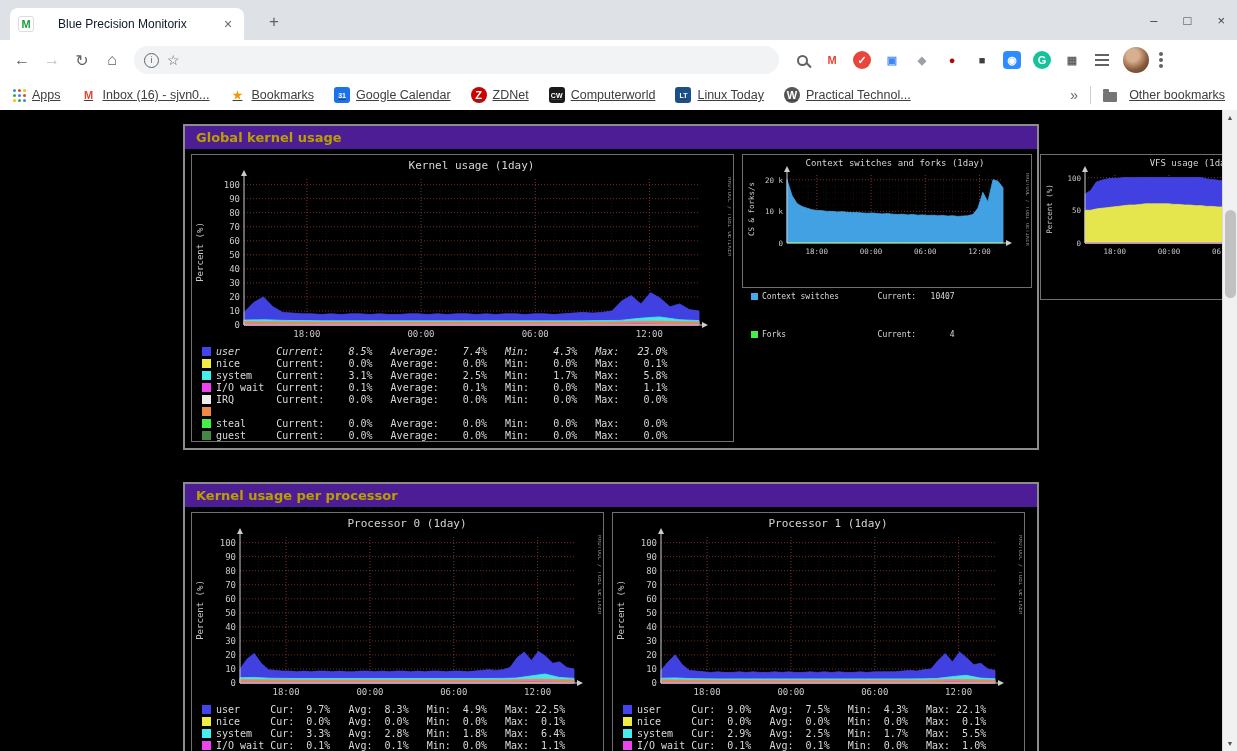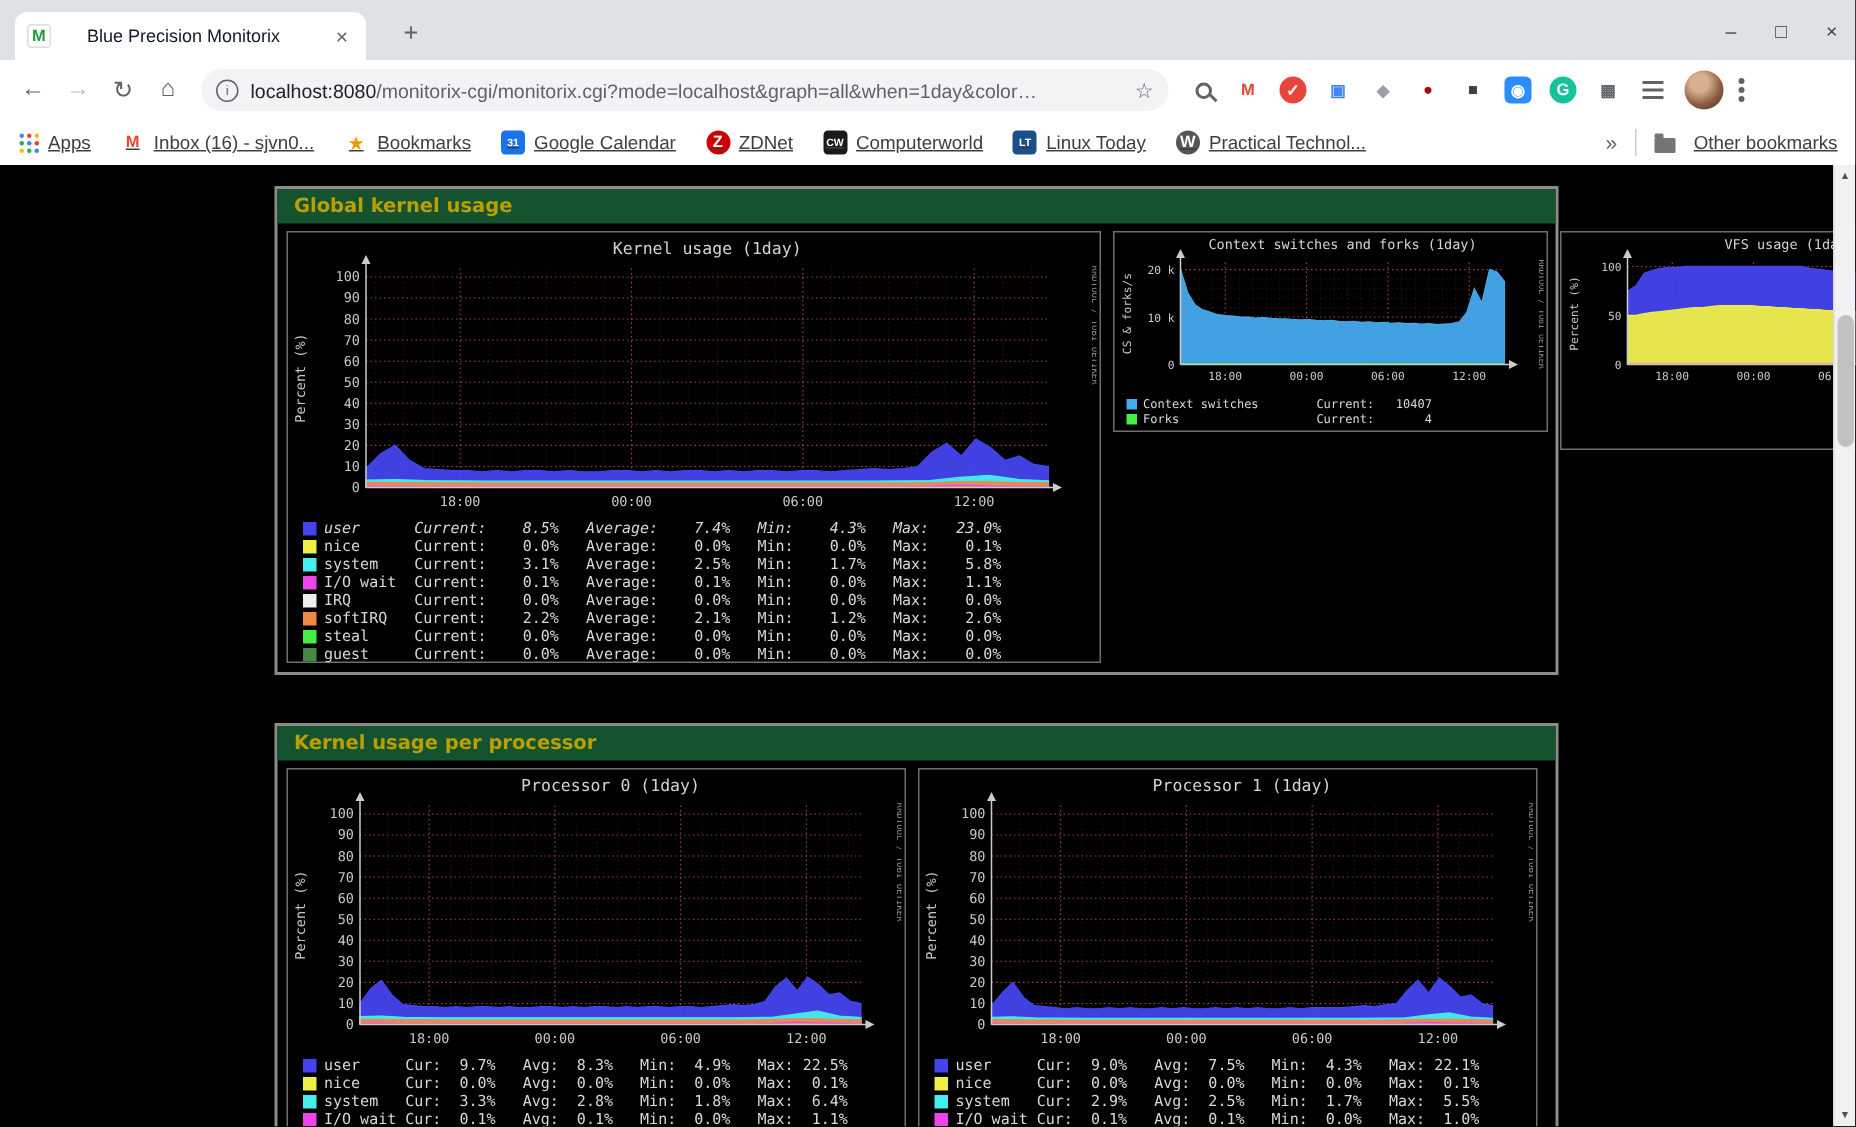--- a/index.html
+++ b/index.html
@@ -55,35 +55,35 @@
   .chev { color:#5f6368; font-size:14px; }
   .vdiv { width:1px; height:18px; background:#cfcfcf; }
   .folder { width:14px; height:10px; background:#757575; border-radius:1px; position:relative; margin-top:3px; }
   .folder::before { content:''; position:absolute; top:-3px; left:0; width:6px; height:3px;
     background:#757575; border-radius:1px 1px 0 0; }
 
   
   .page { position:relative; height:641px; background:#000; overflow:hidden; }
   .content { position:absolute; left:183px; top:14px; width:856px; }
   .section { border:2px solid #8c8c8c; background:#000; margin-bottom:32px; }
-  .section-title { background:#14532d; color:#B9A000; font-weight:bold; font-size:13px;
+  .section-title { background:#4c1d95; color:#B9A000; font-weight:bold; font-size:13px;
     padding:4px 11px; font-family:"DejaVu Sans", "Liberation Sans", sans-serif; }
   .graph-row { display:flex; gap:8px; padding:5px 6px 6px 6px; align-items:flex-start; }
   .gcol { display:flex; flex-direction:row; gap:8px; }
   .gcell { border:1px solid #6f6f6f; background:#000; padding:2px; }
   .gcell-xl { width:543px; height:288px; }
   .gcell-cs { width:290px; height:134px; }
   .gcell-vfs { width:290px; height:146px; }
   .gcell-proc { width:413px; height:242px; }
 
   .legend { font-family:"DejaVu Sans Mono", "Liberation Mono", monospace; color:#d8d8d8; }
   .legend-row { display:flex; align-items:center; }
   .legend .lt { white-space:pre; }
   .legend.lf10 .legend-row { height:12px; }
-  .legend.lf8 .legend-row { height:10px; }
+  .legend.lf8 .legend-row { height:10px;margin-top:28px; }
   .sw { display:inline-block; width:9px; height:9px; margin:0 5px 0 8px; flex:none; }
   .legend.lf8 .sw { width:7px; height:7px; margin:0 4px 0 6px; }
 
   
   .scrollbar { position:absolute; right:0; top:0; bottom:0; width:15px; background:#F1F1F1;
     border-left:1px solid #DADADA; }
   .sb-btn { height:15px; display:flex; align-items:center; justify-content:center;
     font-size:7px; color:#505050; }
   .sb-btn.down { position:absolute; bottom:0; left:0; right:0; }
   .sb-thumb { position:absolute; left:2px; top:100px; width:11px; height:88px;
@@ -106,21 +106,20 @@
   </div>
 </div>
 
 <div class="toolbar">
   <span class="nav-btn">←</span>
   <span class="nav-btn disabled">→</span>
   <span class="nav-btn">↻</span>
   <span class="nav-btn">⌂</span>
   <div class="omnibox">
     <span class="info">i</span>
-    <span class="url"><span>localhost:8080</span><span class="path">/monitorix-cgi/monitorix.cgi?mode=localhost&amp;graph=all&amp;when=1day&amp;color…</span></span>
     <span class="ob-star">☆</span>
   </div>
   <div class="ext-row">
       <span class="ext-icon">
         <span class="mag"></span>
       </span>
       <span class="ext-icon" style="color: rgb(234, 67, 53); background: transparent;">M</span>
       <span class="ext-icon" style="color: rgb(255, 255, 255); background: rgb(232, 69, 60); border-radius: 50%;">✓</span>
       <span class="ext-icon" style="color: rgb(66, 133, 244); background: transparent;">▣</span>
       <span class="ext-icon" style="color: rgb(154, 160, 166); background: transparent;">◆</span>
@@ -271,21 +270,20 @@
               <div class="legend-row">
                 <span class="sw" style="background: rgb(238, 68, 238);"></span>
                 <span class="lt" style="font-size: 10px;">I/O wait  Current:    0.1%   Average:    0.1%   Min:    0.0%   Max:    1.1%</span>
               </div>
               <div class="legend-row">
                 <span class="sw" style="background: rgb(238, 238, 238);"></span>
                 <span class="lt" style="font-size: 10px;">IRQ       Current:    0.0%   Average:    0.0%   Min:    0.0%   Max:    0.0%</span>
               </div>
               <div class="legend-row">
                 <span class="sw" style="background: rgb(238, 136, 68);"></span>
-                <span class="lt" style="font-size: 10px;">softIRQ   Current:    2.2%   Average:    2.1%   Min:    1.2%   Max:    2.6%</span>
               </div>
               <div class="legend-row">
                 <span class="sw" style="background: rgb(68, 238, 68);"></span>
                 <span class="lt" style="font-size: 10px;">steal     Current:    0.0%   Average:    0.0%   Min:    0.0%   Max:    0.0%</span>
               </div>
               <div class="legend-row">
                 <span class="sw" style="background: rgb(68, 136, 68);"></span>
                 <span class="lt" style="font-size: 10px;">guest     Current:    0.0%   Average:    0.0%   Min:    0.0%   Max:    0.0%</span>
               </div>
             </div>

